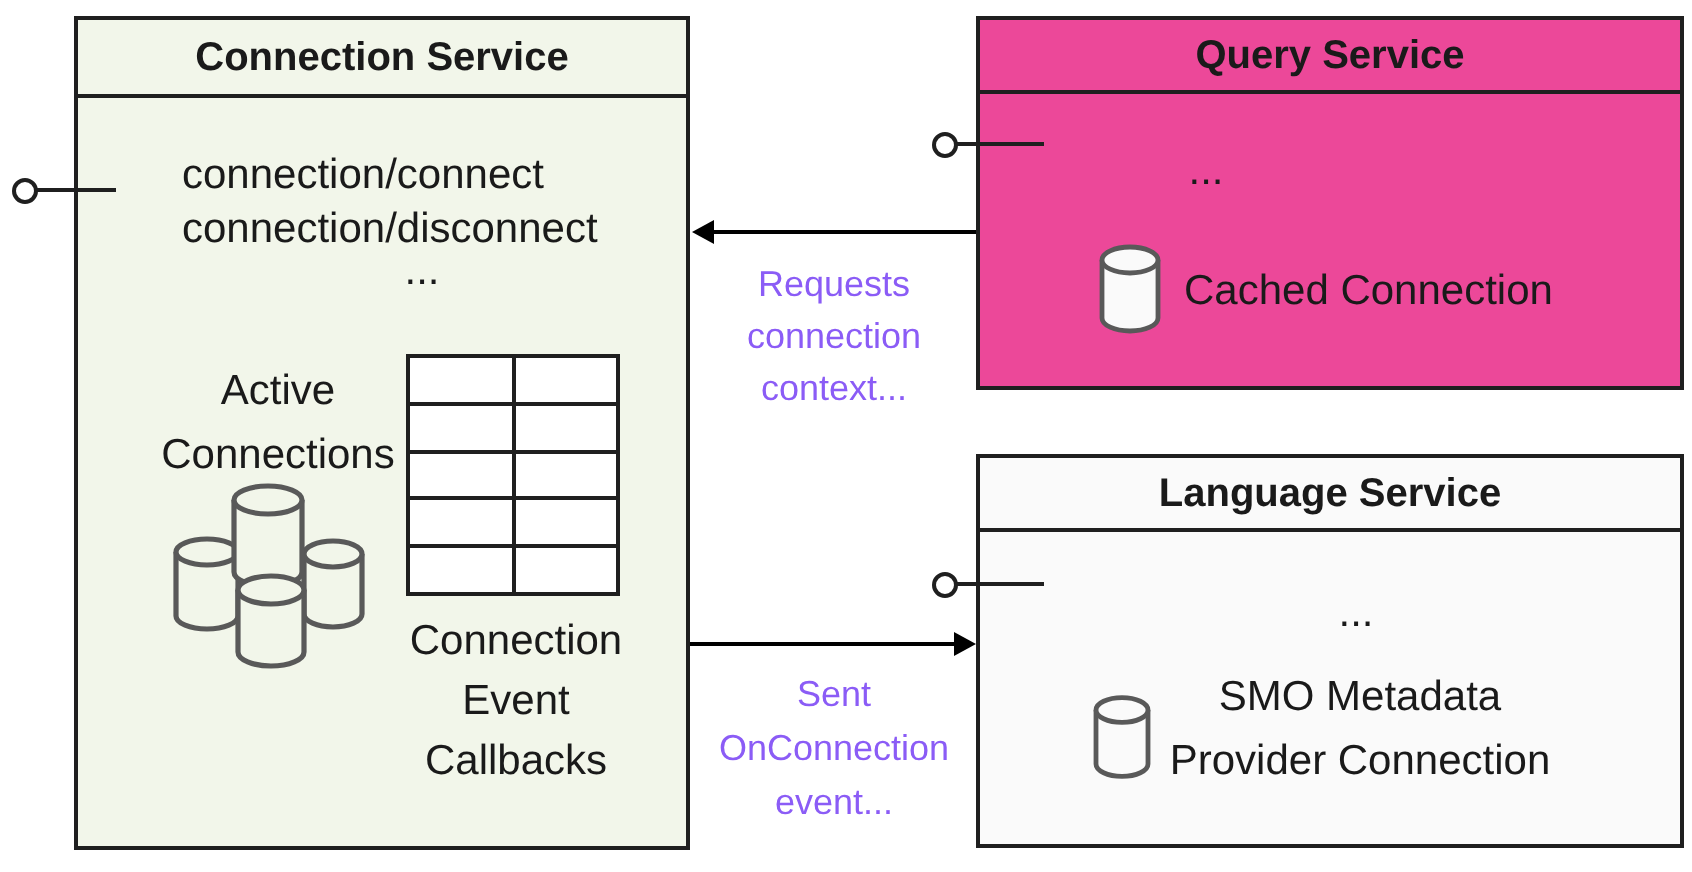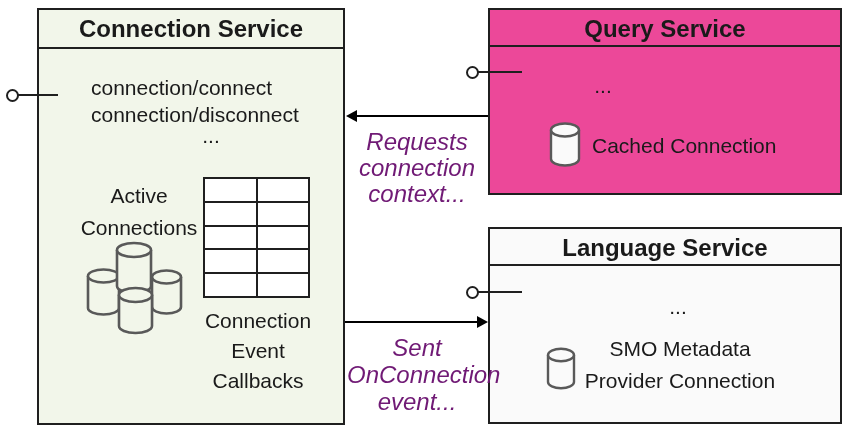--- a/index.html
+++ b/index.html
@@ -6,41 +6,41 @@
   #stage{
     position:relative;width:846px;height:436px;background:#ffffff;
     font-family:"Liberation Sans",sans-serif;color:#1a1a1a;overflow:hidden;
   }
   .box{position:absolute;border:2px solid #1f1f1f;box-sizing:border-box;}
   .box-conn{left:37px;top:8px;width:308px;height:417px;background:#f2f6ea;}
   .box-query{left:488px;top:8px;width:354px;height:187px;background:#ec4899;}
   .box-lang{left:488px;top:227px;width:354px;height:197px;background:#fafafa;padding-left:42px;}
   .box-title{
     position:absolute;left:0;top:0;width:100%;height:37px;line-height:37px;
-    text-align:center;font-size:24px;font-weight:700;border-bottom:2px solid #1f1f1f;
+    text-align:center;font-size:20px;font-weight:700;border-bottom:2px solid #1f1f1f;
     box-sizing:border-box;
   }
   .box-conn .box-title{height:39px;line-height:38px;}
   .t{position:absolute;font-size:21px;line-height:27px;white-space:nowrap;}
   .pre{white-space:pre-line;text-align:center;}
   .dots{text-align:center;white-space:nowrap;}
   
   .iface-line{position:absolute;height:2px;background:#1f1f1f;z-index:5;}
   .iface-circle{
     position:absolute;width:13px;height:13px;border:2px solid #1f1f1f;border-radius:50%;
     background:#ffffff;box-sizing:border-box;z-index:6;
   }
   
   .arrow-line{position:absolute;height:2px;background:#000000;z-index:4;}
   .arrow-head{position:absolute;width:0;height:0;z-index:4;}
   .head-left{border-top:6px solid transparent;border-bottom:6px solid transparent;border-right:11px solid #000000;}
   .head-right{border-top:6px solid transparent;border-bottom:6px solid transparent;border-left:11px solid #000000;}
   .annot{
-    position:absolute;font-style:italic;font-size:24px;text-align:center;
-    white-space:pre-line;color:#701a75;z-index:4;
+    position:absolute;font-size:18px;text-align:center;
+    white-space:pre-line;color:#8b5cf6;z-index:4;
   }
   
   .cb-table{
     position:absolute;left:164px;top:167px;width:107px;height:121px;
     display:grid;grid-template-columns:1fr 1fr;grid-template-rows:repeat(5,1fr);
     background:#1f1f1f;gap:2px;border:2px solid #1f1f1f;box-sizing:border-box;
   }
   .cb-cell{background:#ffffff;}
   svg{position:absolute;overflow:visible;}
 </style>

